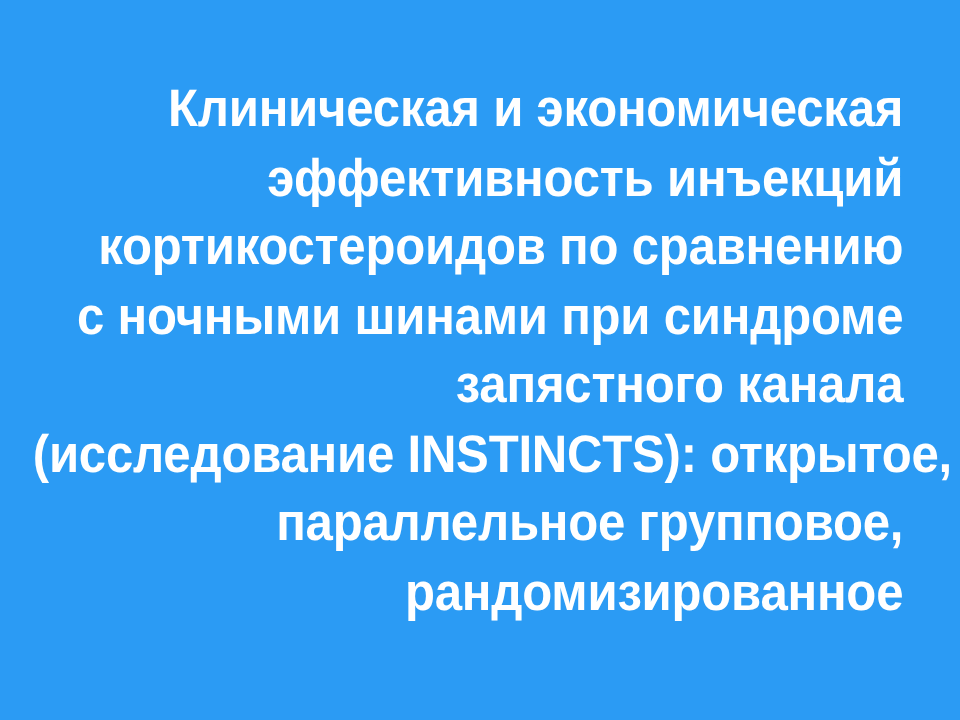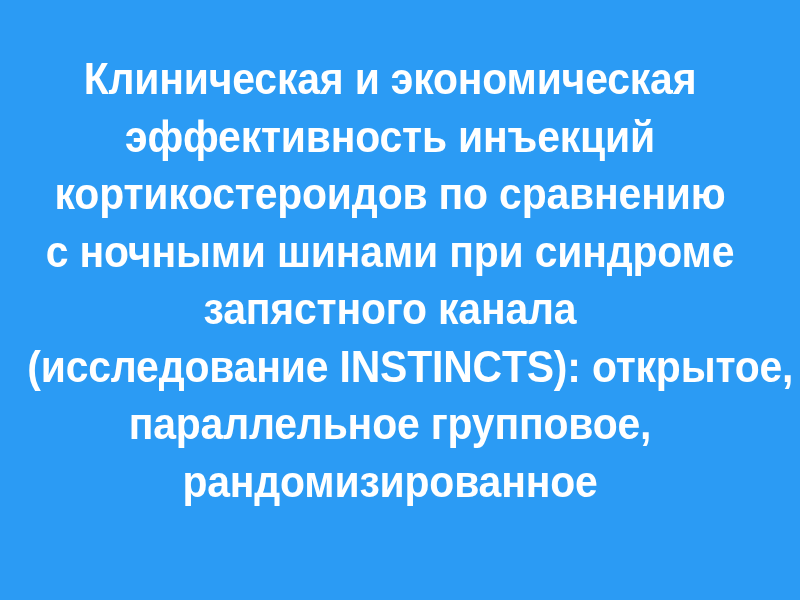--- a/index.html
+++ b/index.html
@@ -19,23 +19,23 @@
     width: 800px;
     height: 600px;
     box-sizing: border-box;
     background: #2b9bf4;
     overflow: hidden;
   }
 
   #title-block {
     position: absolute;
     left: 0;
-    top: 50px;
+    top: 62px;
     width: 780px;
-    text-align: center;
+    text-align: right;
   }
 
   .title-line {
     display: block;
     color: #ffffff;
     font-family: "Liberation Sans", "DejaVu Sans", sans-serif;
     font-weight: 700;
     font-size: 44px;
     line-height: 57.5px;
     letter-spacing: -0.2px;

